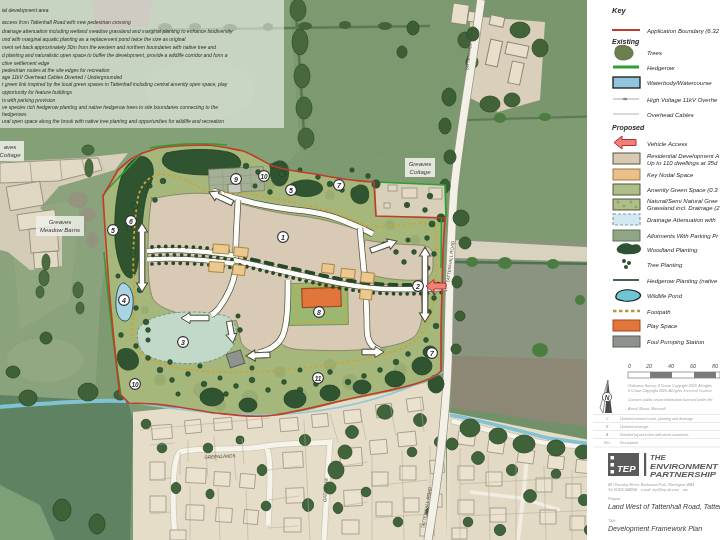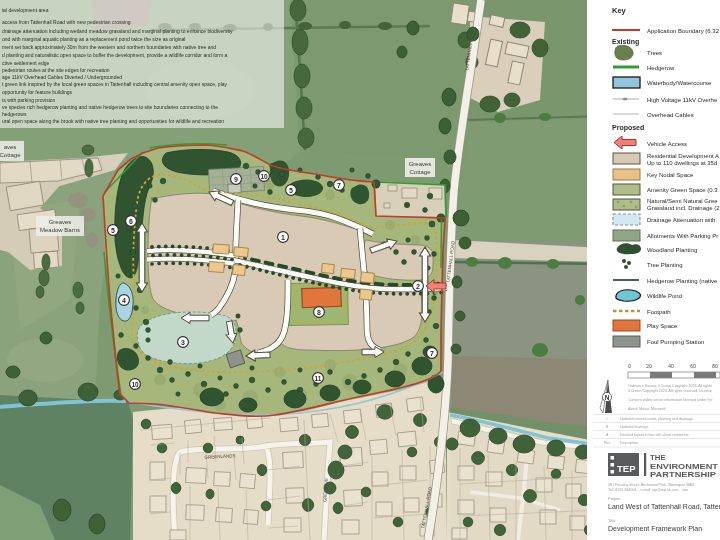--- a/index.html
+++ b/index.html
@@ -1,17 +1,17 @@
 <!DOCTYPE html>
 <html><head>
 <meta charset="utf-8">
 <style>
 html,body{margin:0;padding:0;width:720px;height:540px;overflow:hidden;background:#fff;
 font-family:"Liberation Sans",sans-serif;}
-#page{position:relative;width:720px;height:540px;}
+#page{position:relative;width:720px;height:540px;font-style:italic;}
 svg text{font-family:"Liberation Sans",sans-serif;}
 </style>
 </head>
 <body>
 <div id="page">
 <svg width="720" height="540" viewBox="0 0 720 540" xmlns="http://www.w3.org/2000/svg">
 
 <rect x="0" y="0" width="605" height="540" fill="#7d9a71"></rect>
 
 <polygon points="0,0 290,0 300,150 260,190 120,170 0,175" fill="#83a076"></polygon>

